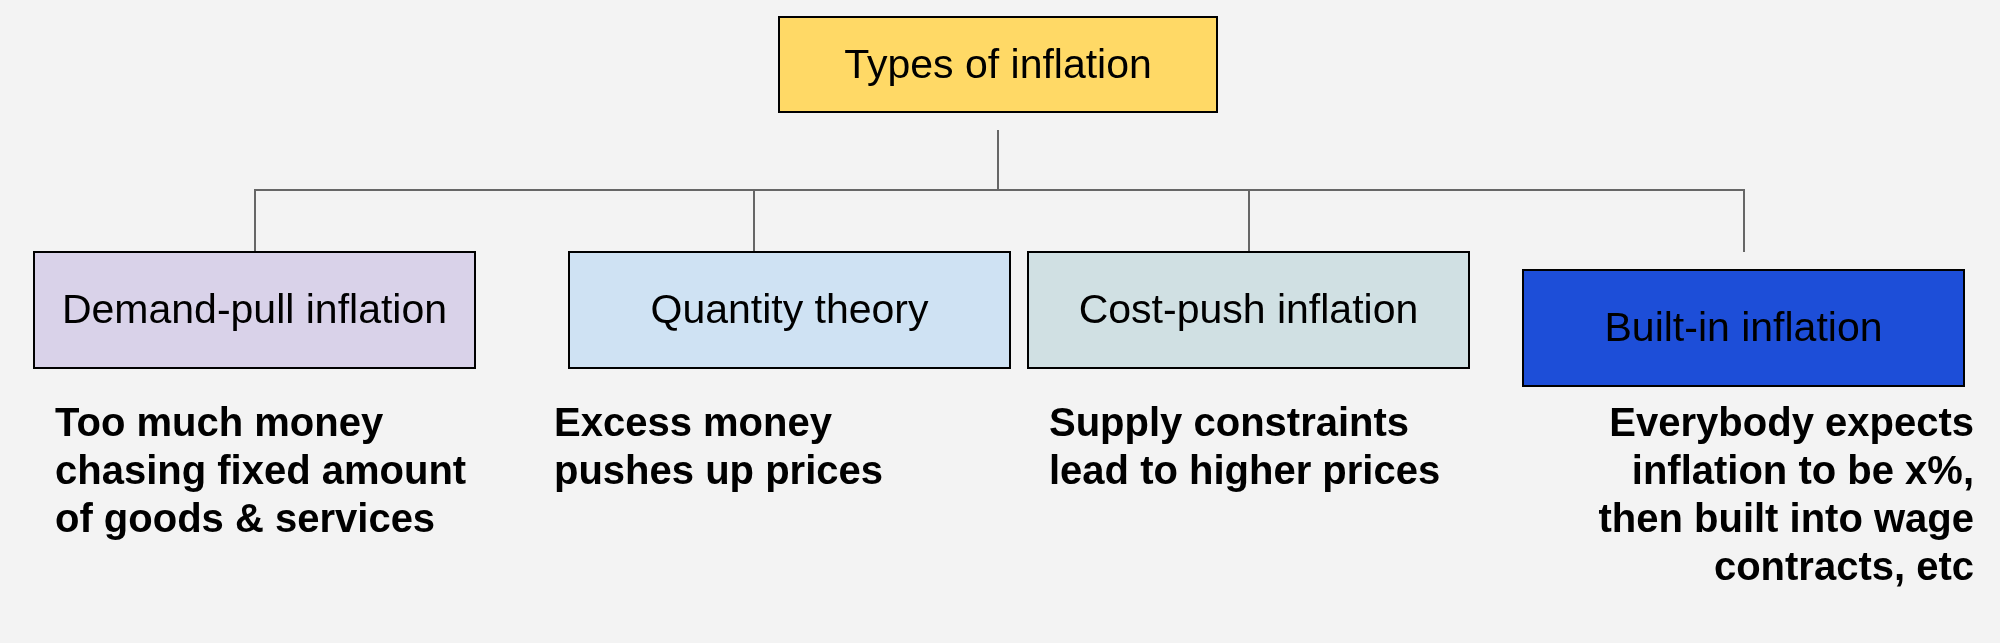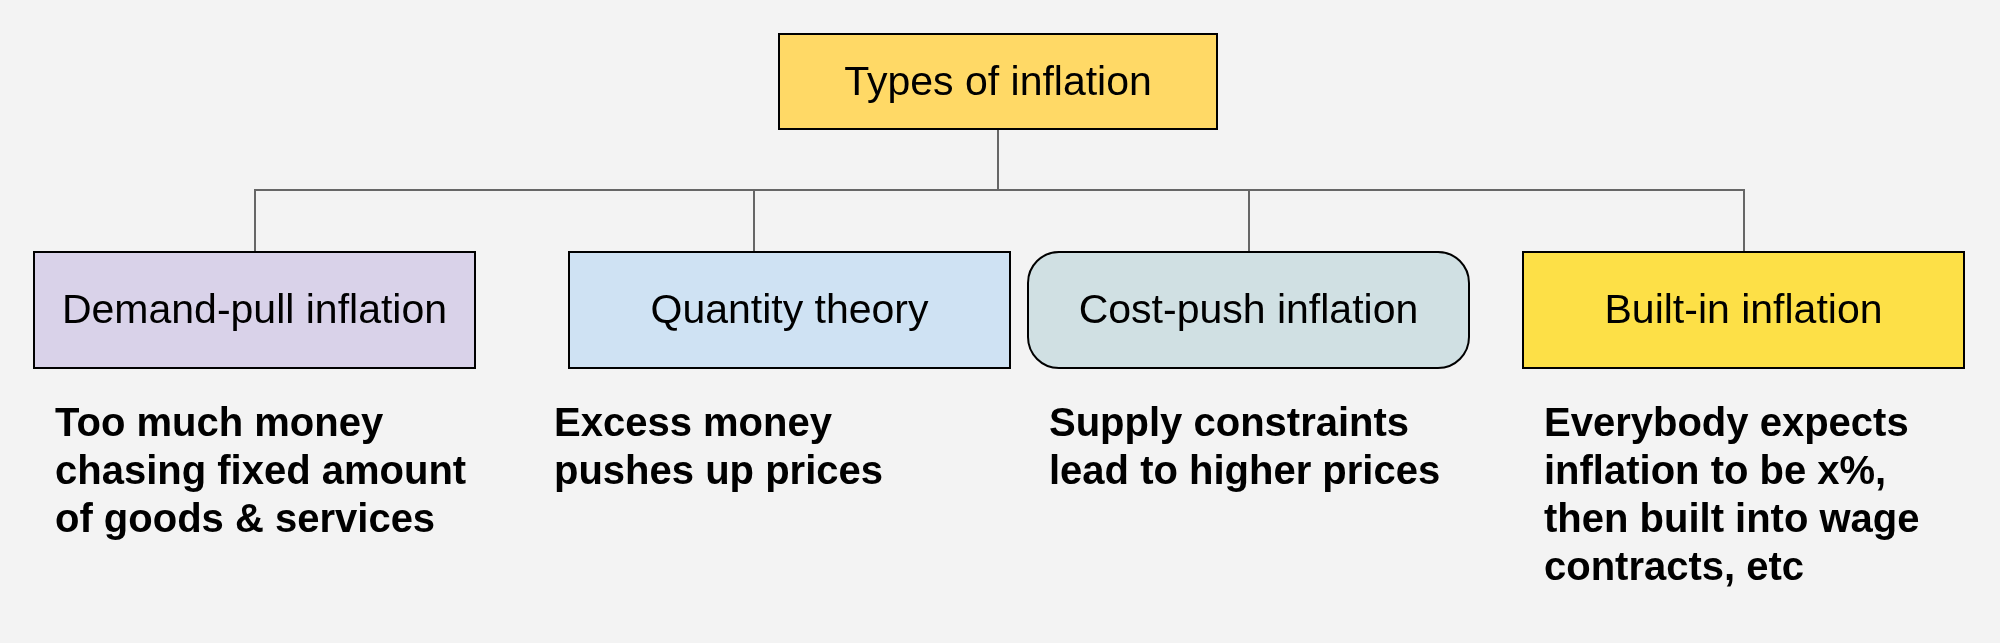--- a/index.html
+++ b/index.html
@@ -23,30 +23,30 @@
     box-sizing: border-box;
     border: 2px solid #000000;
     display: flex;
     align-items: center;
     justify-content: center;
     text-align: center;
     font-size: 41px;
     line-height: 1.2;
   }
   .node-root {
-    left: 778px; top: 33px;
+    left: 778px; top: 16px;
     width: 440px; height: 97px;
   }
   .node-child {
     top: 251px;
     width: 443px; height: 118px;
   }
   .node-c0 { left: 33px; }
   .node-c1 { left: 532px; }
-  .node-c2 { left: 1027px; border-radius: 32px; }
+  .node-c2 { left: 1027px; }
   .node-c3 { left: 1522px; }
 
   .connector {
     position: absolute;
     background: #666666;
   }
   .conn-stem  { left: 997px;  top: 130px; width: 2px;    height: 61px; }
   .conn-hbar  { left: 254px;  top: 189px; width: 1491px; height: 2px;  }
   .conn-drop0 { left: 254px;  top: 189px; width: 2px;    height: 63px; }
   .conn-drop1 { left: 753px;  top: 189px; width: 2px;    height: 63px; }
@@ -59,21 +59,21 @@
     width: 430px;
     font-size: 40px;
     line-height: 48px;
     white-space: pre-line;
     text-align: left;
     font-weight: bold;
   }
   .desc-c0 { left: 55px; }
   .desc-c1 { left: 554px; }
   .desc-c2 { left: 1049px; }
-  .desc-c3 { left: 1544px; }
+  .desc-c3 { left: 1544px; text-align: right; }
 </style>
 </head>
 <body>
 
 <div class="canvas">
 
   <div class="node node-root" style="background-color: rgb(255, 217, 102);">
     <span>Types of inflation</span>
   </div>
 
@@ -89,21 +89,21 @@
   </div>
 
   <div class="node node-child node-c1" style="background-color: rgb(207, 226, 243); margin-left: 36px;">
     <span>Quantity theory</span>
   </div>
 
   <div class="node node-child node-c2" style="background-color: rgb(208, 224, 227);">
     <span>Cost-push inflation</span>
   </div>
 
-  <div class="node node-child node-c3" style="background-color: #fde047;">
+  <div class="node node-child node-c3" style="background-color: #1d4ed8; margin-top: 18px;">
     <span>Built-in inflation</span>
   </div>
 
   <div class="desc desc-c0">Too much money
 chasing fixed amount
 of goods &amp; services</div>
 
   <div class="desc desc-c1">Excess money
 pushes up prices</div>
 

